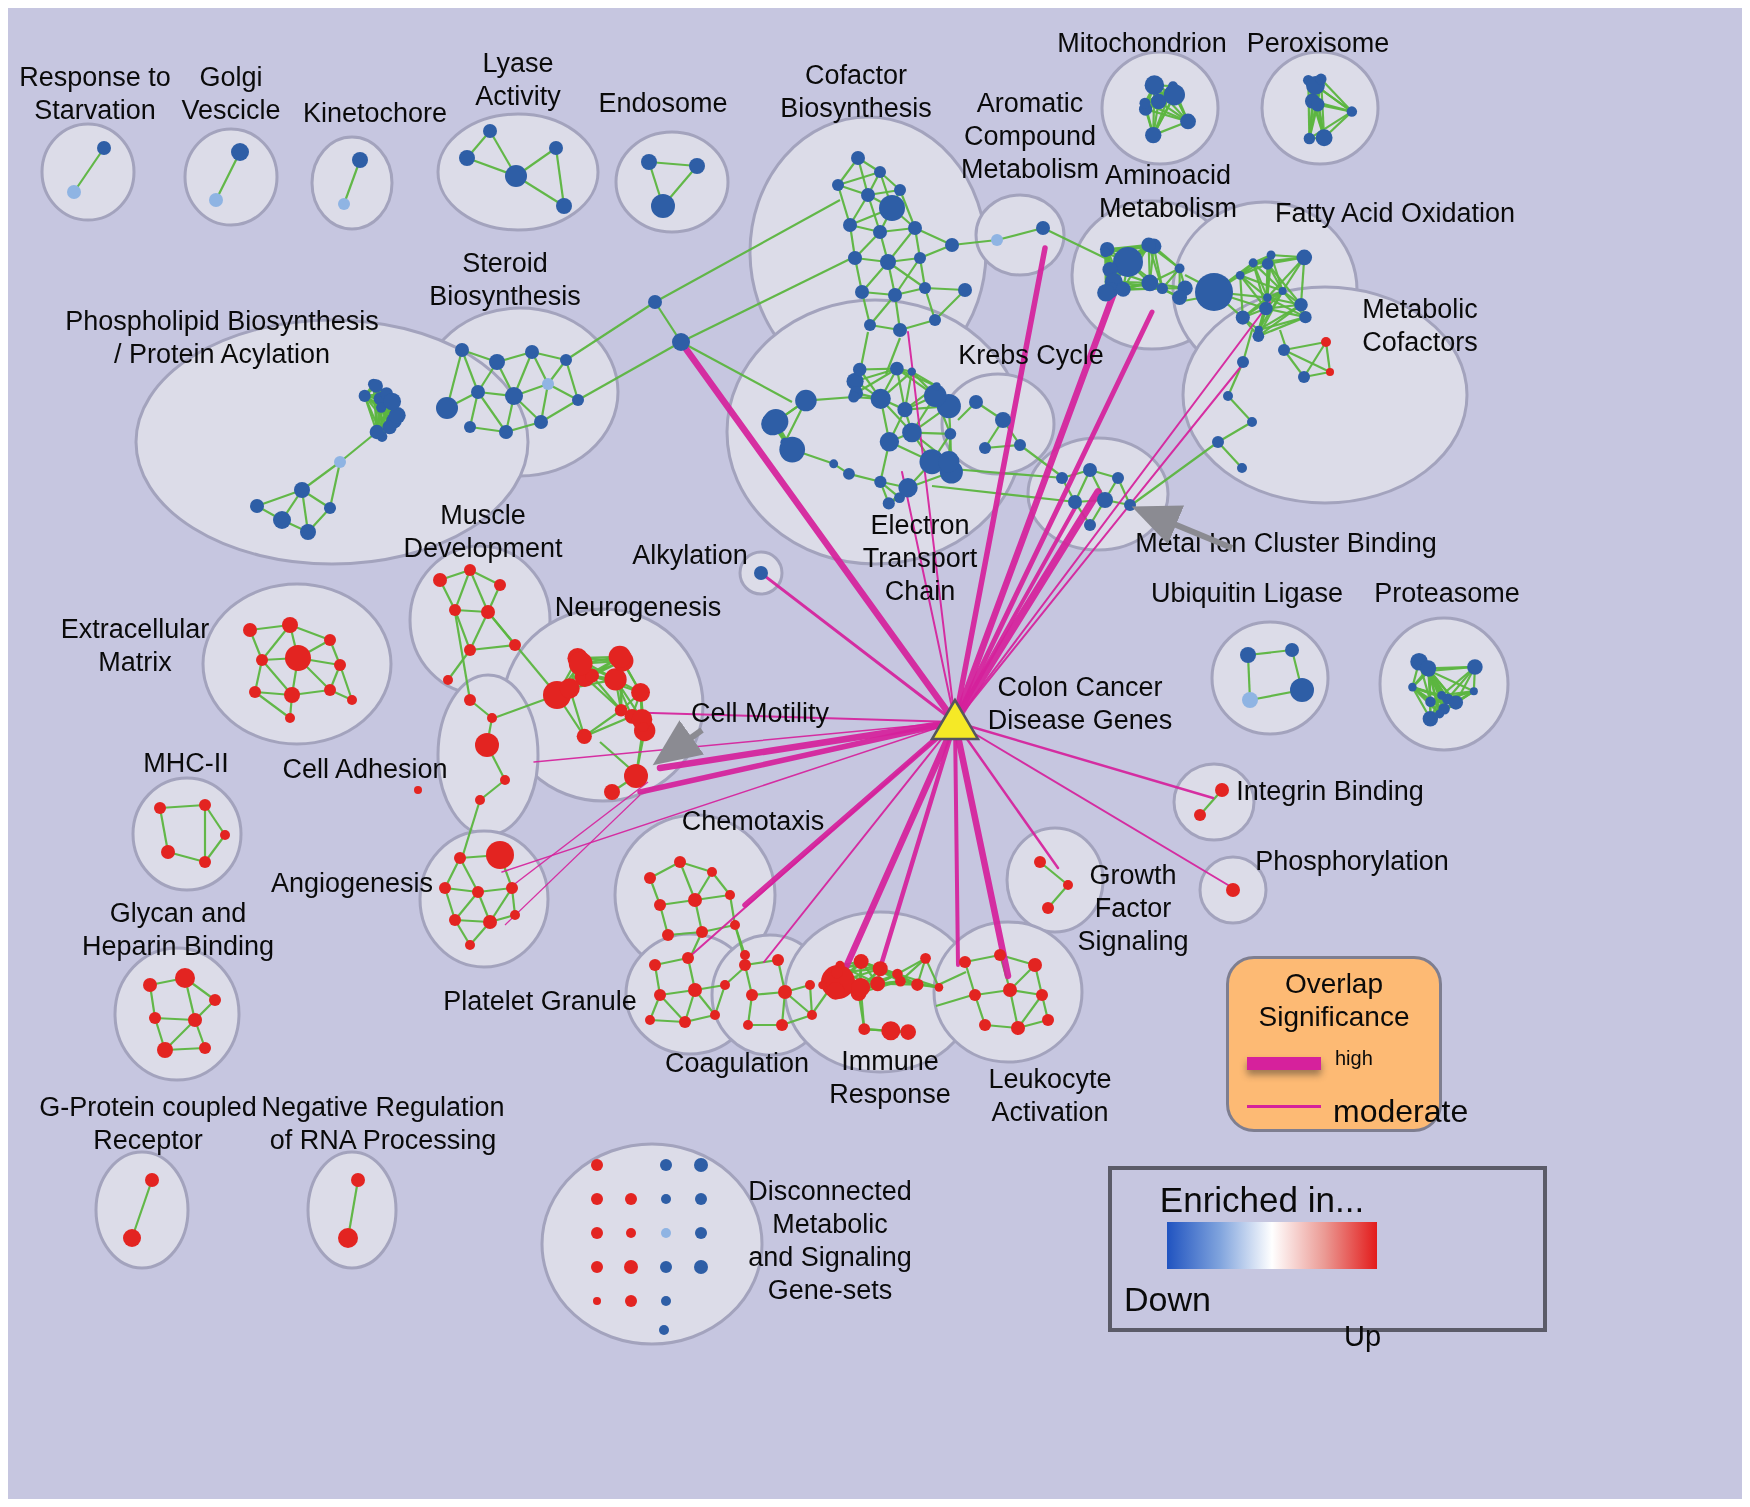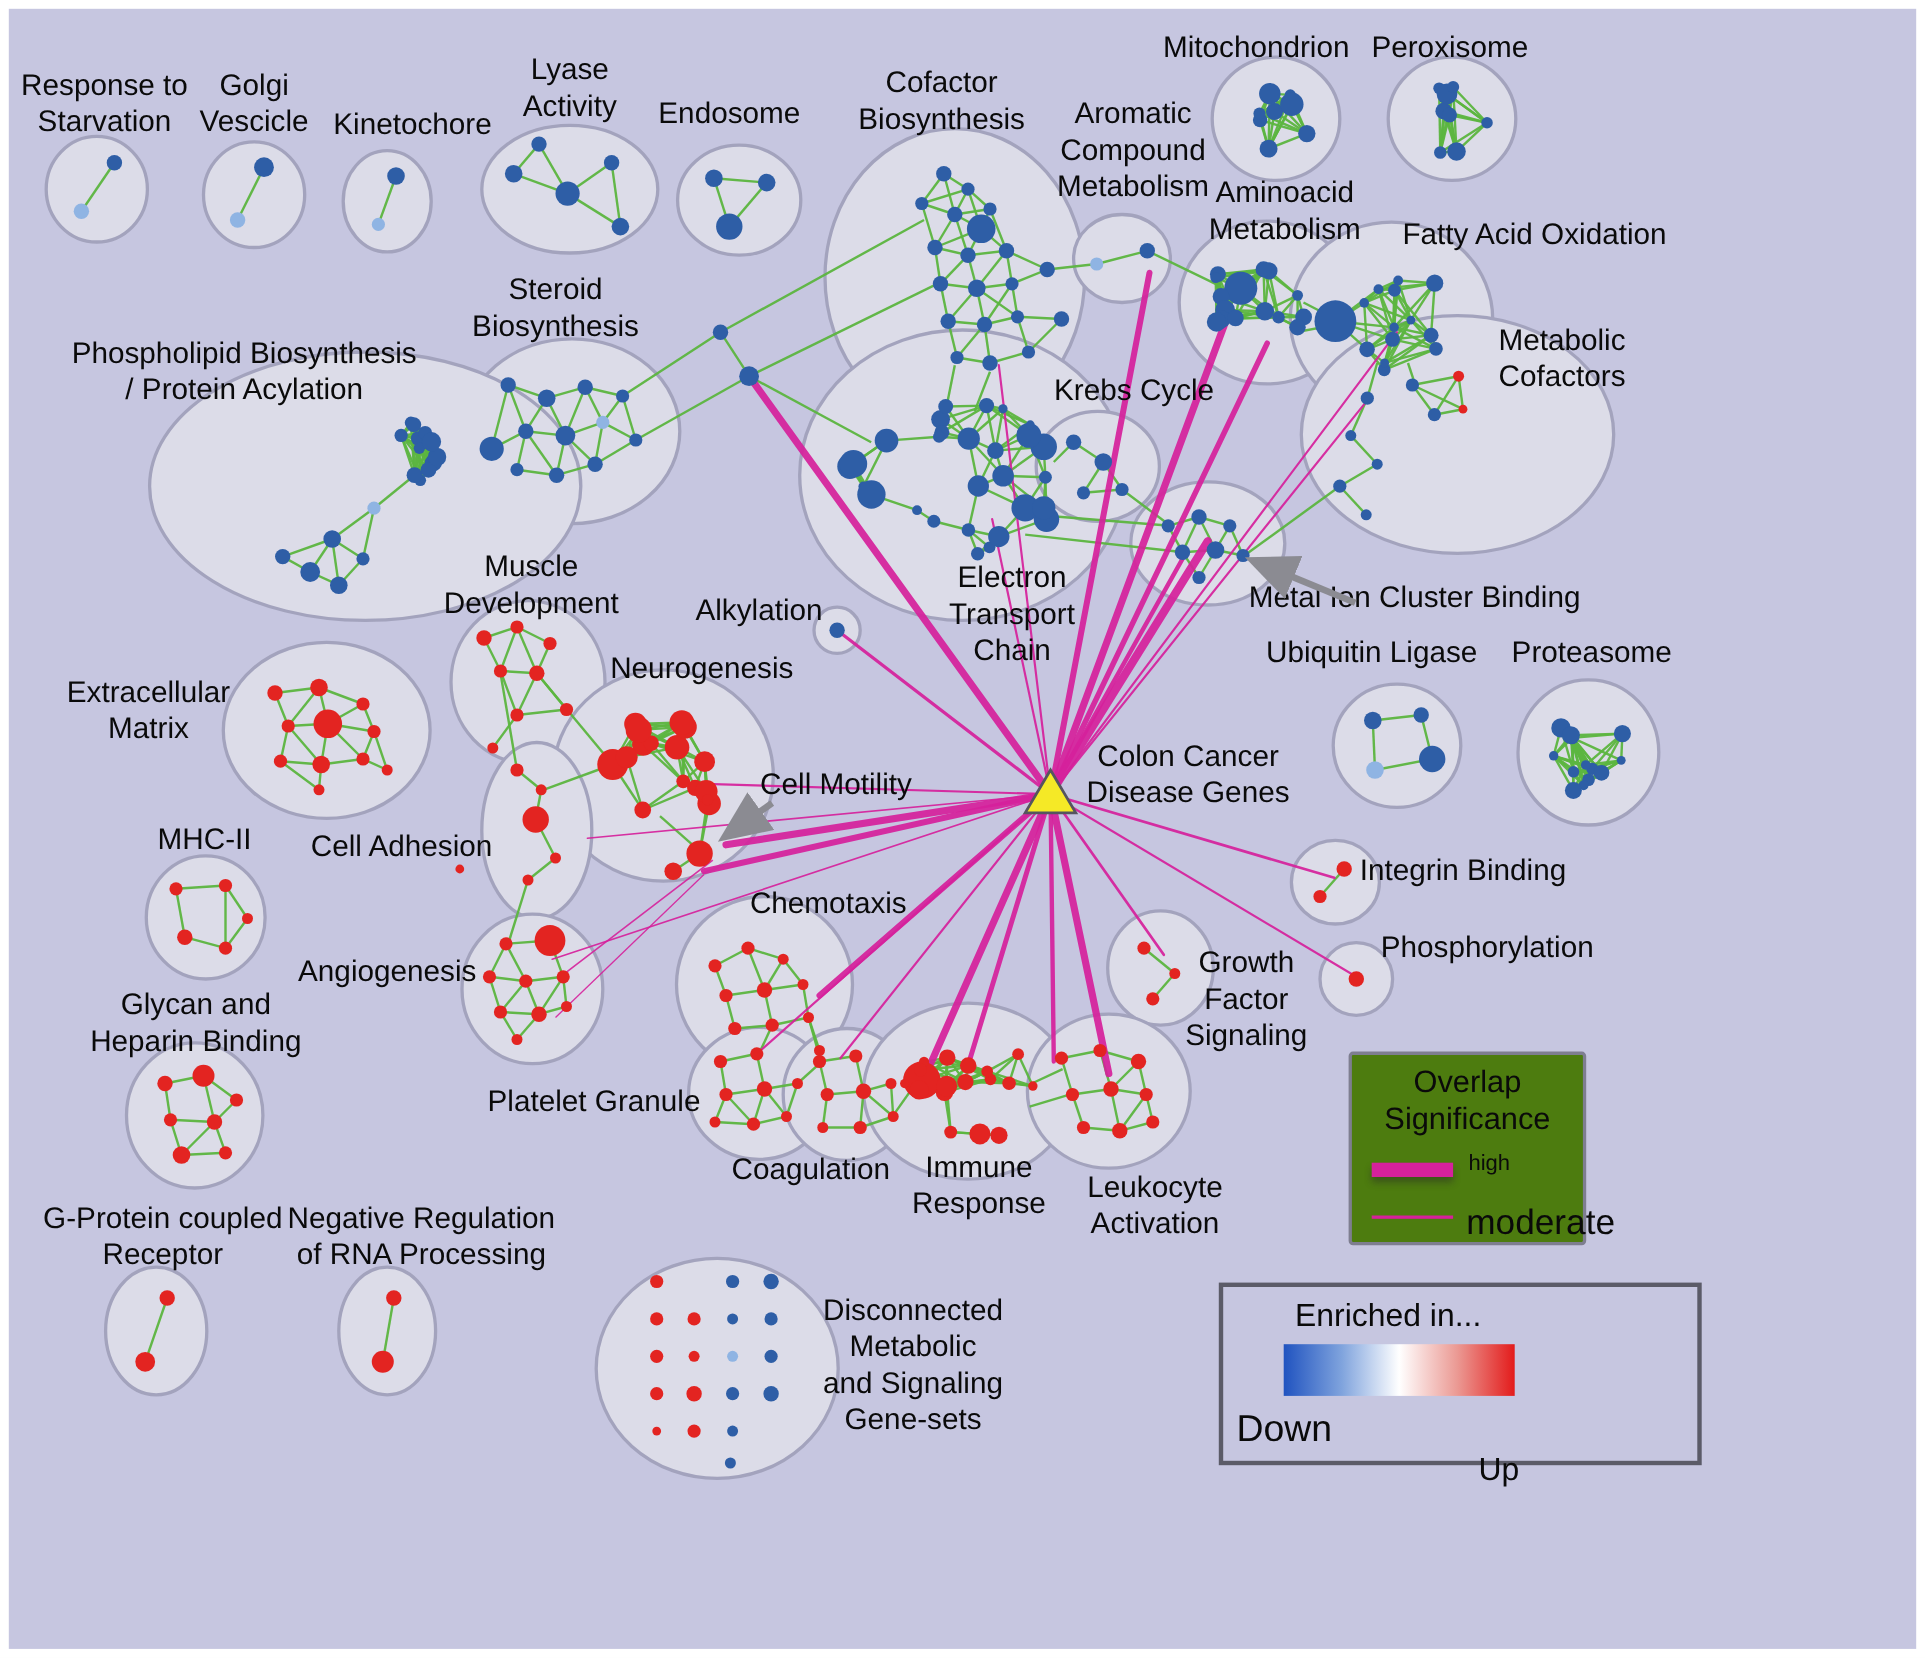--- a/index.html
+++ b/index.html
@@ -1,30 +1,30 @@
 <!DOCTYPE html>
 <html><head>
 <meta charset="utf-8">
 <style>
   html,body{margin:0;padding:0;background:#ffffff;}
   .page{position:relative;width:1750px;height:1507px;background:#ffffff;overflow:hidden;
         font-family:"Liberation Sans", sans-serif;}
   #net{position:absolute;left:0;top:0;}
   .legend{position:absolute;box-sizing:border-box;color:#0a0a0a;}
   .legend-overlap{left:1226px;top:956px;width:216px;height:176px;border:3px solid #7e7e90;
-        border-radius:4px;background:#4d7c0f;}
+        border-radius:28px;background:#fdba74;}
   .legend-overlap .title{text-align:center;font-size:28px;line-height:33px;margin-top:8px;}
   .sig-bar-high{position:absolute;left:18px;top:98px;width:74px;height:13px;background:#d6219c;
         box-shadow:0 5px 7px rgba(40,40,40,.45);}
   .sig-bar-moderate{position:absolute;left:18px;top:146px;width:74px;height:3px;background:#d6219c;}
   .sig-label-high{position:absolute;left:106px;top:88px;font-size:20px;}
   .sig-label-moderate{position:absolute;left:104px;top:134px;font-size:32px;}
   .legend-enriched{left:1108px;top:1166px;width:439px;height:166px;border:4px solid #5b5b68;
         background:#c6c6e0;}
-  .enr-title{position:absolute;left:0px;top:10px;width:300px;text-align:center;font-size:29px;}
+  .enr-title{position:absolute;left:0px;top:10px;width:300px;text-align:center;font-size:35px;}
   .enr-gradient{position:absolute;left:55px;top:52px;width:210px;height:47px;
         background:linear-gradient(to right,#2053c0,#7fa3dd,#ffffff,#eb9a94,#e31b1b);}
   .enr-down{position:absolute;left:12px;top:110px;font-size:34px;}
   .enr-up{position:absolute;left:232px;top:110px;font-size:29px;margin-top:40px;}
   .enr-note{position:absolute;right:8px;top:50px;width:160px;text-align:center;
         font-size:27px;line-height:31px;}
 </style>
 </head>
 <body>
 

